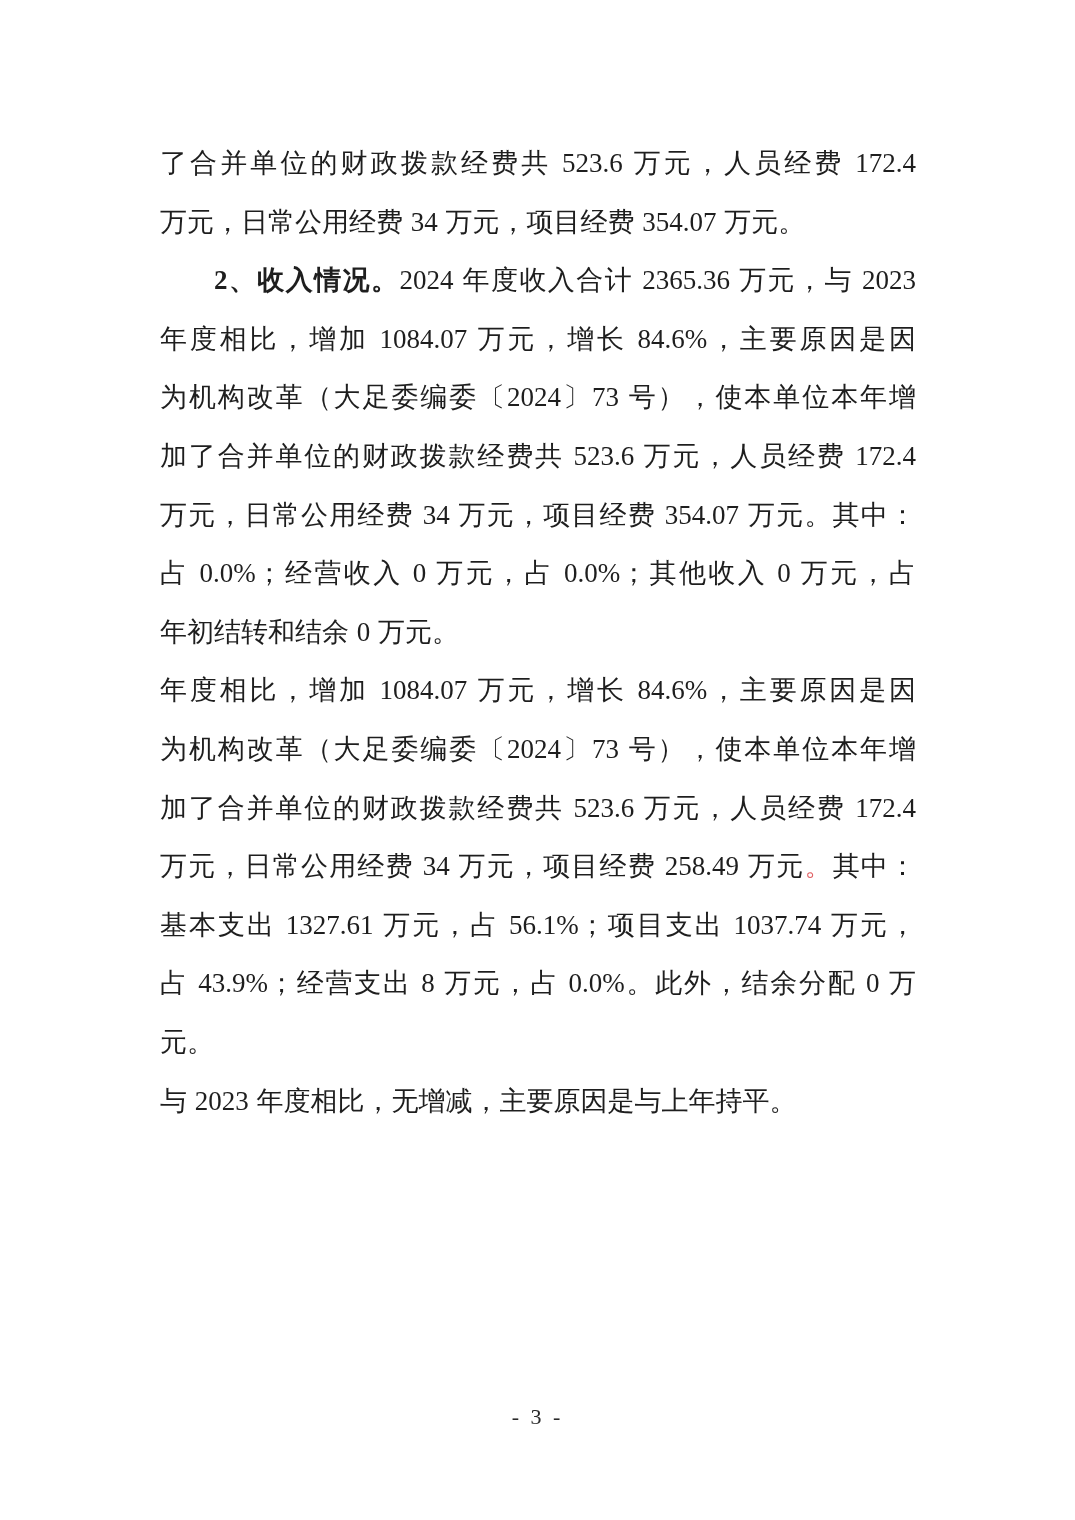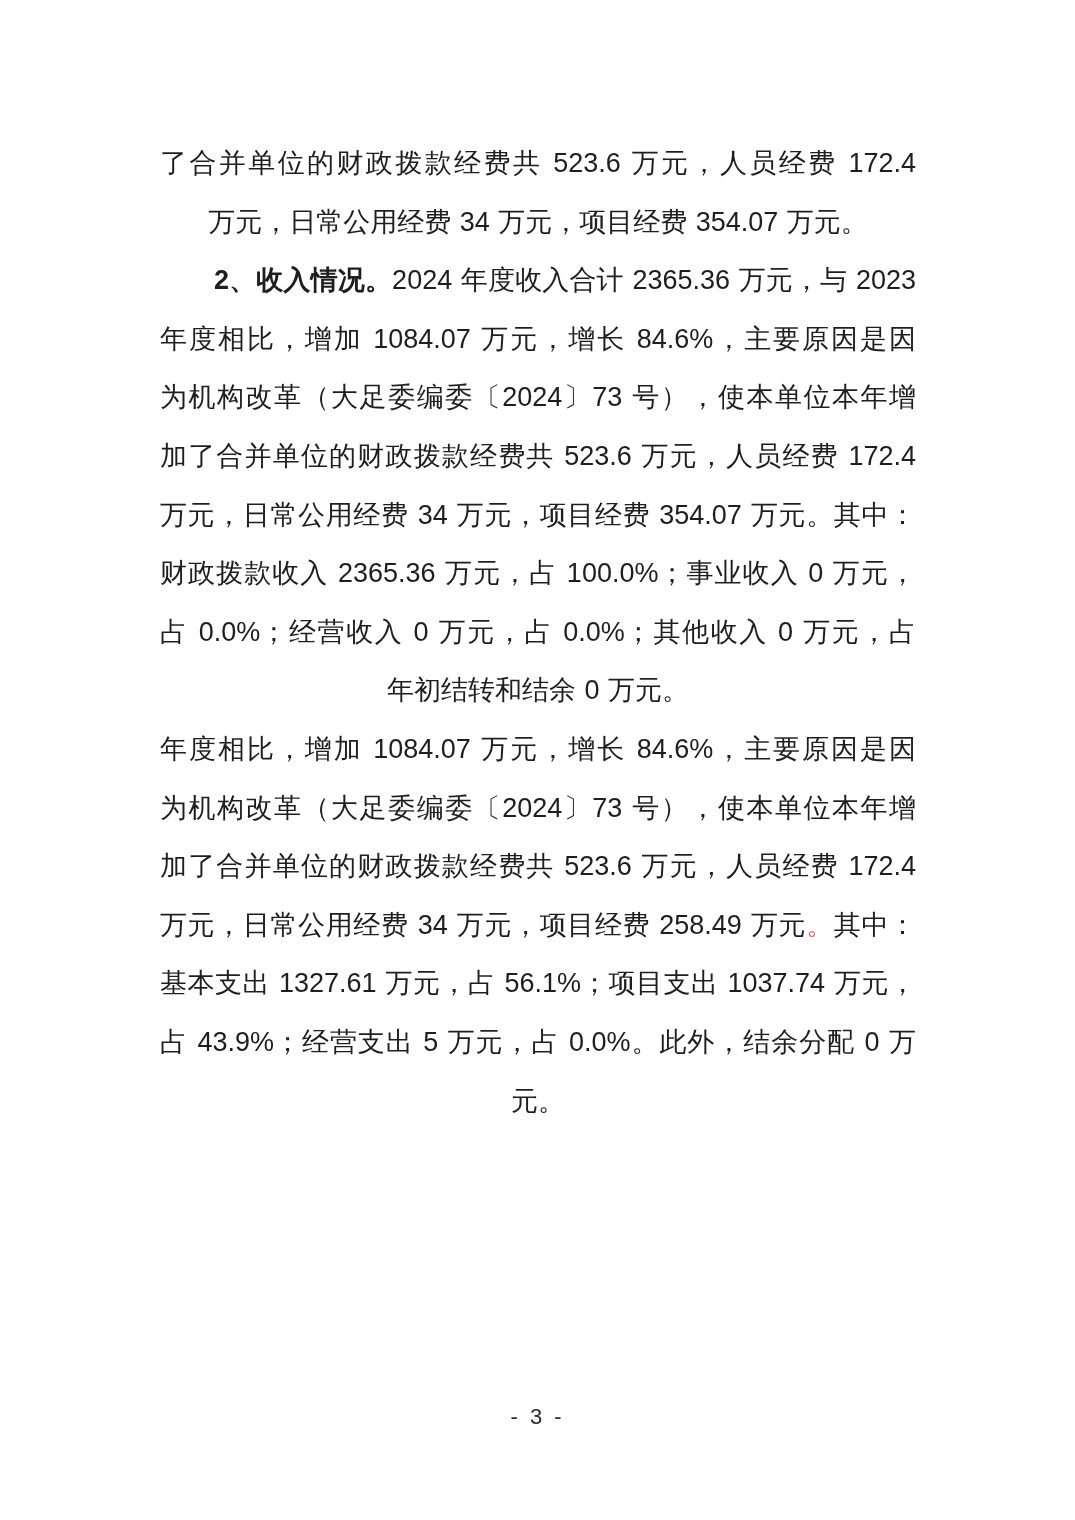--- a/index.html
+++ b/index.html
@@ -6,38 +6,38 @@
     margin: 0;
     padding: 0;
     background: #ffffff;
   }
   .page {
     position: relative;
     width: 1075px;
     height: 1520px;
     background: #ffffff;
     overflow: hidden;
-    font-family: Liberation Sans, sans-serif;
+    font-family: Liberation Serif, serif;
     color: #1e1e1e;
   }
   .doc-body {
     position: absolute;
     left: 160px;
     top: 134px;
     width: 756px;
     font-size: 27px;
     line-height: 58.6px;
     word-spacing: 1px;
   }
   .para {
     margin: 0;
     padding: 0;
   }
   .doc-line {
-    text-align: center;
+    text-align: left;
     white-space: normal;
   }
   .doc-line.justify {
     text-align: justify;
     text-align-last: justify;
   }
   .doc-line.indent {
     text-indent: 2em;
   }
   .run-bold {
@@ -63,32 +63,32 @@
       <div class="para">
         <div class="doc-line justify"><span>了合并单位的财政拨款经费共 523.6 万元，人员经费 172.4</span></div>
         <div class="doc-line"><span>万元，日常公用经费 34 万元，项目经费 354.07 万元。</span></div>
       </div>
       <div class="para">
         <div class="doc-line justify indent"><span class="run-bold">2、收入情况。</span><span>2024 年度收入合计 2365.36 万元，与 2023</span></div>
         <div class="doc-line justify"><span>年度相比，增加 1084.07 万元，增长 84.6%，主要原因是因</span></div>
         <div class="doc-line justify"><span>为机构改革（大足委编委〔2024〕73 号），使本单位本年增</span></div>
         <div class="doc-line justify"><span>加了合并单位的财政拨款经费共 523.6 万元，人员经费 172.4</span></div>
         <div class="doc-line justify"><span>万元，日常公用经费 34 万元，项目经费 354.07 万元。其中：</span></div>
-        <div class="doc-line justify"><span>财政拨款收入 2365.36 万元，占 100.0%；事业收入 0 万元，</span></div>
         <div class="doc-line justify"><span>占 0.0%；经营收入 0 万元，占 0.0%；其他收入 0 万元，占</span></div>
         <div class="doc-line"><span>年初结转和结余 0 万元。</span></div>
       </div>
       <div class="para">
         <div class="doc-line justify"><span>年度相比，增加 1084.07 万元，增长 84.6%，主要原因是因</span></div>
         <div class="doc-line justify"><span>为机构改革（大足委编委〔2024〕73 号），使本单位本年增</span></div>
         <div class="doc-line justify"><span>加了合并单位的财政拨款经费共 523.6 万元，人员经费 172.4</span></div>
         <div class="doc-line justify"><span>万元，日常公用经费 34 万元，项目经费 258.49 万元</span><span style="color: rgb(224, 92, 96);">。</span><span>其中：</span></div>
         <div class="doc-line justify"><span>基本支出 1327.61 万元，占 56.1%；项目支出 1037.74 万元，</span></div>
-        <div class="doc-line justify"><span>占 43.9%；经营支出 5 万元，占 0.0%。此外，结余分配 0 万</span></div>
+        <div class="doc-line justify"><span>占 43.9%；经营支出 8 万元，占 0.0%。此外，结余分配 0 万</span></div>
         <div class="doc-line"><span>元。</span></div>
       </div>
       <div class="para">
+        <div class="doc-line"><span>与 2023 年度相比，无增减，主要原因是与上年持平。</span></div>
       </div>
     </div>
   <div class="doc-footer">
     <span>- 3 -</span>
   </div>
 </div>
 
 </body></html>

